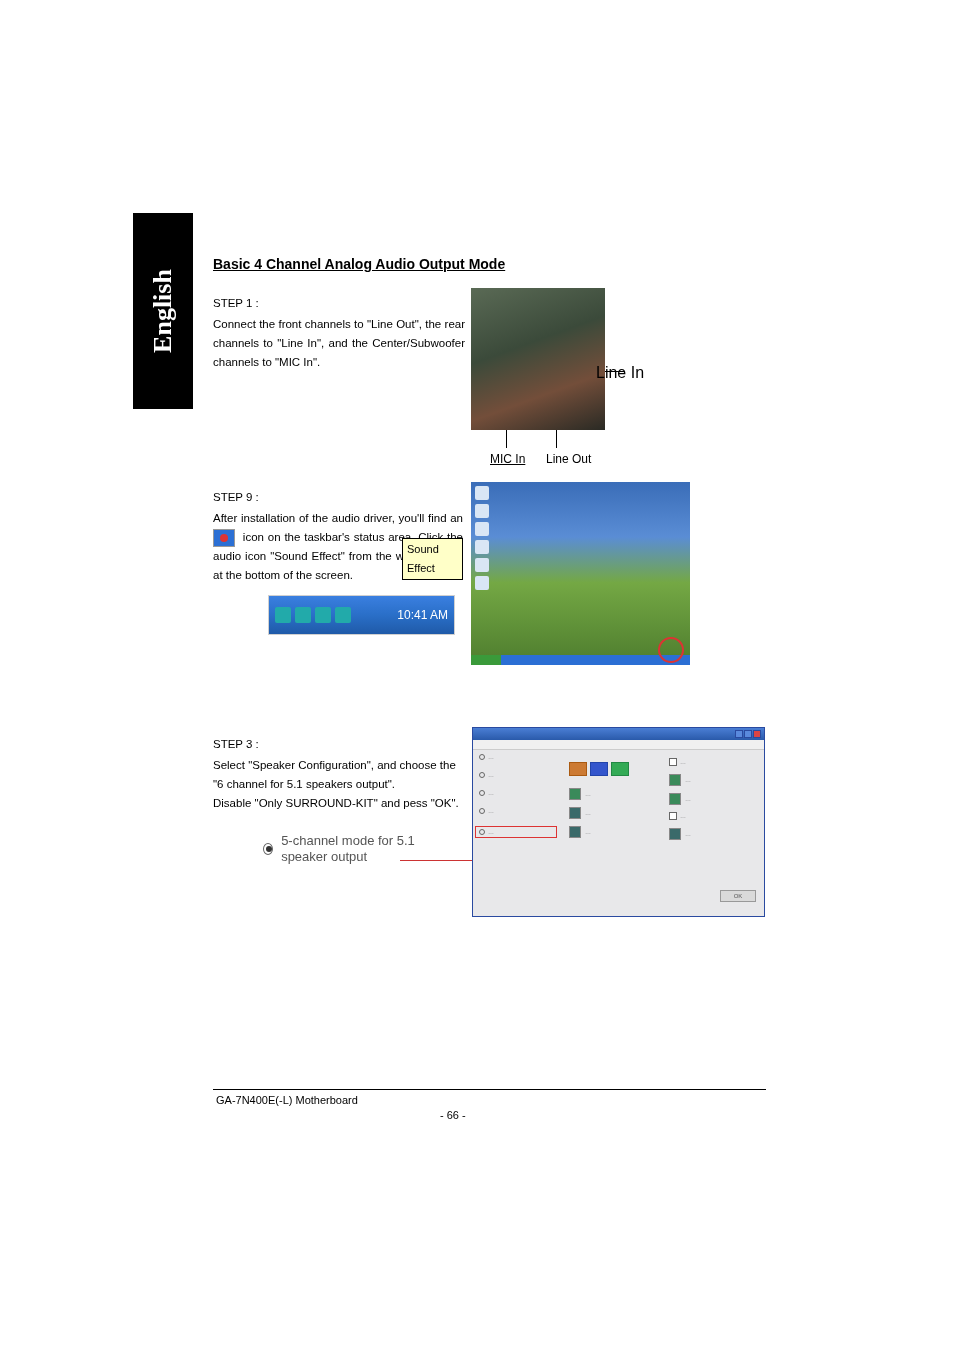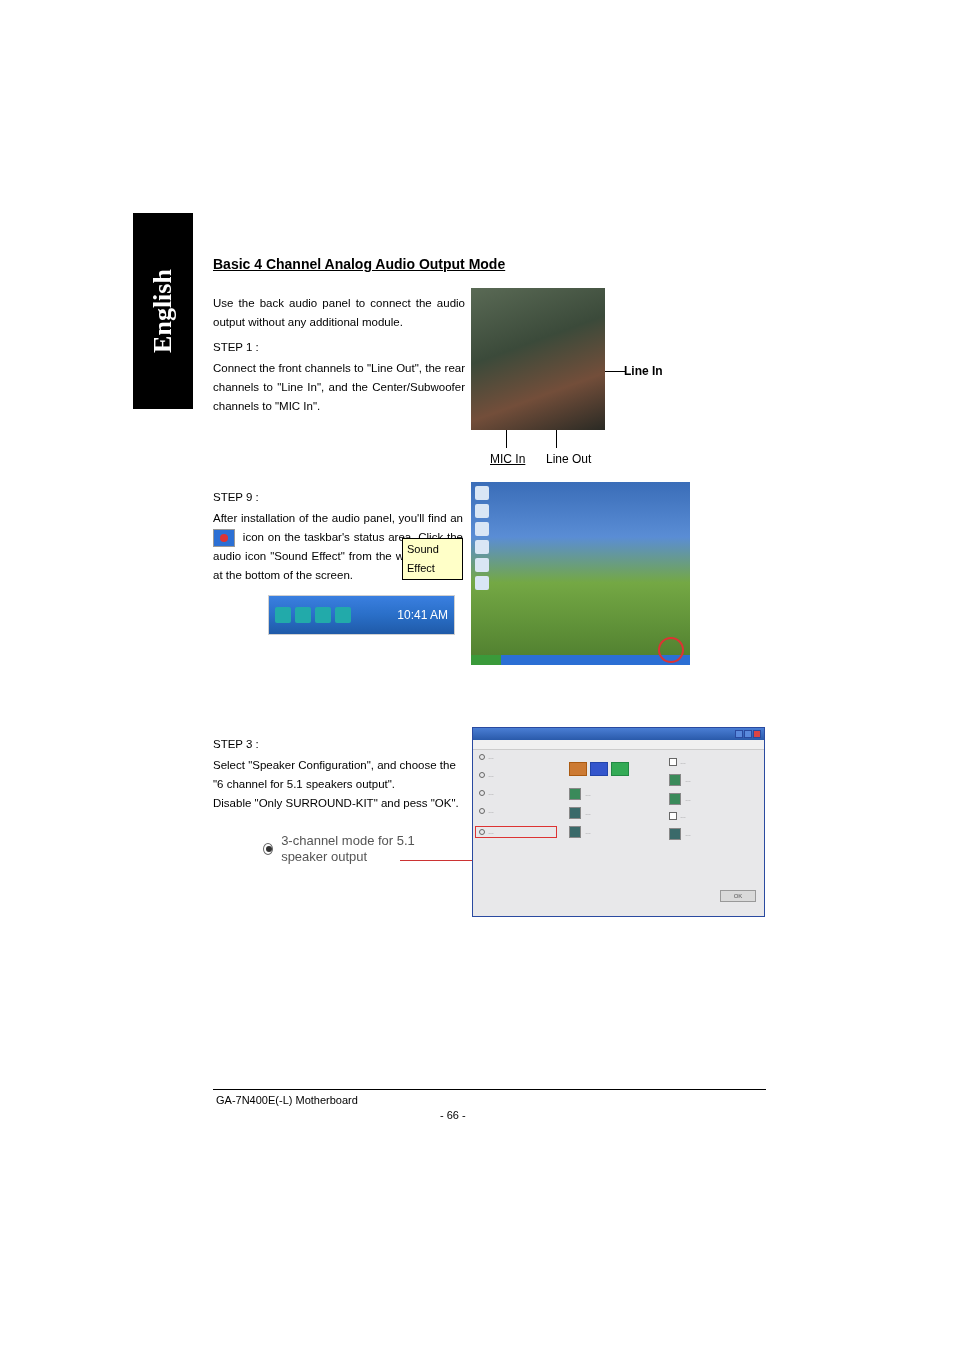--- a/index.html
+++ b/index.html
@@ -51,23 +51,22 @@
   width: 134px; height: 142px;
   background: linear-gradient(160deg,#5a6a55 0%,#3b4a3a 40%,#734e3a 70%,#2a2a24 100%);
 }
 .fig-line {
   position: absolute;
   background: #000;
 }
 .line-right { left: 605px; top: 371px; width: 20px; height: 1px; }
 .label-linein {
   position: absolute;
-  left: 624px; top: 364px;
-  font-size: 12px;
-  font-weight: bold;
+  left: 596px; top: 364px;
+  font-size: 16px;
 }
 .line-micin { left: 506px; top: 430px; width: 1px; height: 18px; }
 .line-lineout { left: 556px; top: 430px; width: 1px; height: 18px; }
 .label-micin { position: absolute; left: 490px; top: 452px; font-size: 12px; text-decoration: underline; }
 .label-lineout { position: absolute; left: 546px; top: 452px; font-size: 12px; }
 
 .step2 { position: absolute; left: 213px; top: 488px; width: 250px; }
 .fig-desktop {
   position: absolute;
   left: 471px; top: 482px;
@@ -305,38 +304,37 @@
 </head>
 <body>
 
 <div class="tab">
   <div class="tab-text">English</div>
 </div>
 
 <div class="content">
   <div class="section-heading">Basic 4 Channel Analog Audio Output Mode</div>
   <div class="col-left">
-    <div class="para">Use the back audio panel to connect the audio output without any additional module.</div>
     <div class="step-label">STEP 1 :</div>
     <div class="para">Connect the front channels to "Line Out", the rear channels to "Line In", and the Center/Subwoofer channels to "MIC In".</div>
   </div>
 </div>
 
 <div class="fig-photo"></div>
 <div class="fig-line line-right"></div>
 <div class="label-linein">Line In</div>
 <div class="fig-line line-micin"></div>
 <div class="fig-line line-lineout"></div>
 <div class="label-micin">MIC In</div>
 <div class="label-lineout">Line Out</div>
 
 <div class="step2 col-left">
   <div class="step-label">STEP 9 :</div>
   <div class="inline-text">
-    <span>After installation of the audio panel, you'll find an</span>
+    <span>After installation of the audio driver, you'll find an</span>
     <span class="audio-icon"></span>
     <span>icon on the taskbar's status area. Click the audio icon "Sound Effect" from the windows tray at the bottom of the screen.</span>
   </div>
   <div style="height:10px"></div>
   <div class="tray-img">
     <div class="tray-tip">Sound Effect</div>
     <div class="tray-bar">
       <span class="ic2"></span>
       <span class="ic2"></span>
       <span class="ic2"></span>
@@ -360,21 +358,21 @@
   <div class="circle"></div>
 </div>
 
 <div class="step3 col-left">
   <div class="step-label">STEP 3 :</div>
   <div class="inline-text">Select "Speaker Configuration", and choose the</div>
   <div class="inline-text">"6 channel for 5.1 speakers output".</div>
   <div class="inline-text">Disable "Only SURROUND-KIT" and pess "OK".</div>
   <div class="opt-box">
     <div class="radio"></div>
-    <div class="opt-text">3-channel mode for 5.1 speaker output</div>
+    <div class="opt-text">5-channel mode for 5.1 speaker output</div>
   </div>
 </div>
 <div class="opt-line"></div>
 
 <div class="fig-dialog">
   <div class="titlebar">
     <span></span>
     <div class="wbtn">
       <span></span>
       <span></span>

